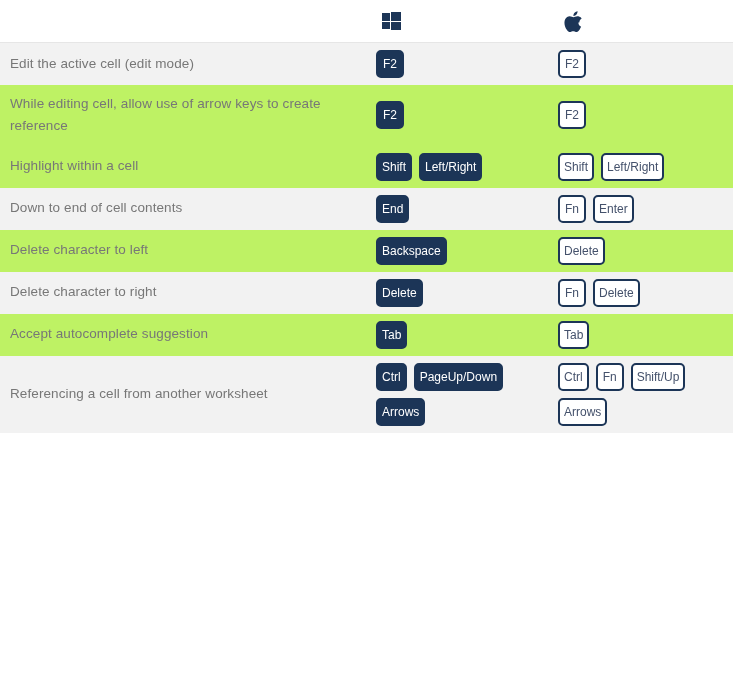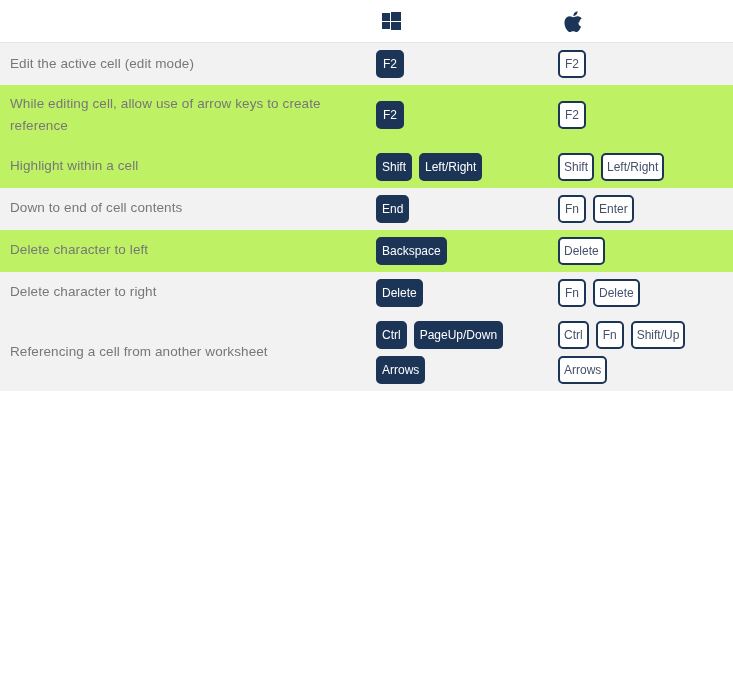--- a/index.html
+++ b/index.html
@@ -222,20 +222,33 @@
             <span class="key win">Delete</span>
           </div>
         </td>
         <td class="keys">
           <div class="keywrap">
             <span class="key mac">Fn</span>
             <span class="key mac">Delete</span>
           </div>
         </td>
       </tr>
+      <tr>
+        <td class="desc">Accept autocomplete suggestion</td>
+        <td class="keys">
+          <div class="keywrap">
+            <span class="key win">Tab</span>
+          </div>
+        </td>
+        <td class="keys">
+          <div class="keywrap">
+            <span class="key mac">Tab</span>
+          </div>
+        </td>
+      </tr>
       <tr class="alt">
         <td class="desc">Referencing a cell from another worksheet</td>
         <td class="keys">
           <div class="keywrap">
             <span class="key win">Ctrl</span>
             <span class="key win">PageUp/Down</span>
             <span class="key win">Arrows</span>
           </div>
         </td>
         <td class="keys">

